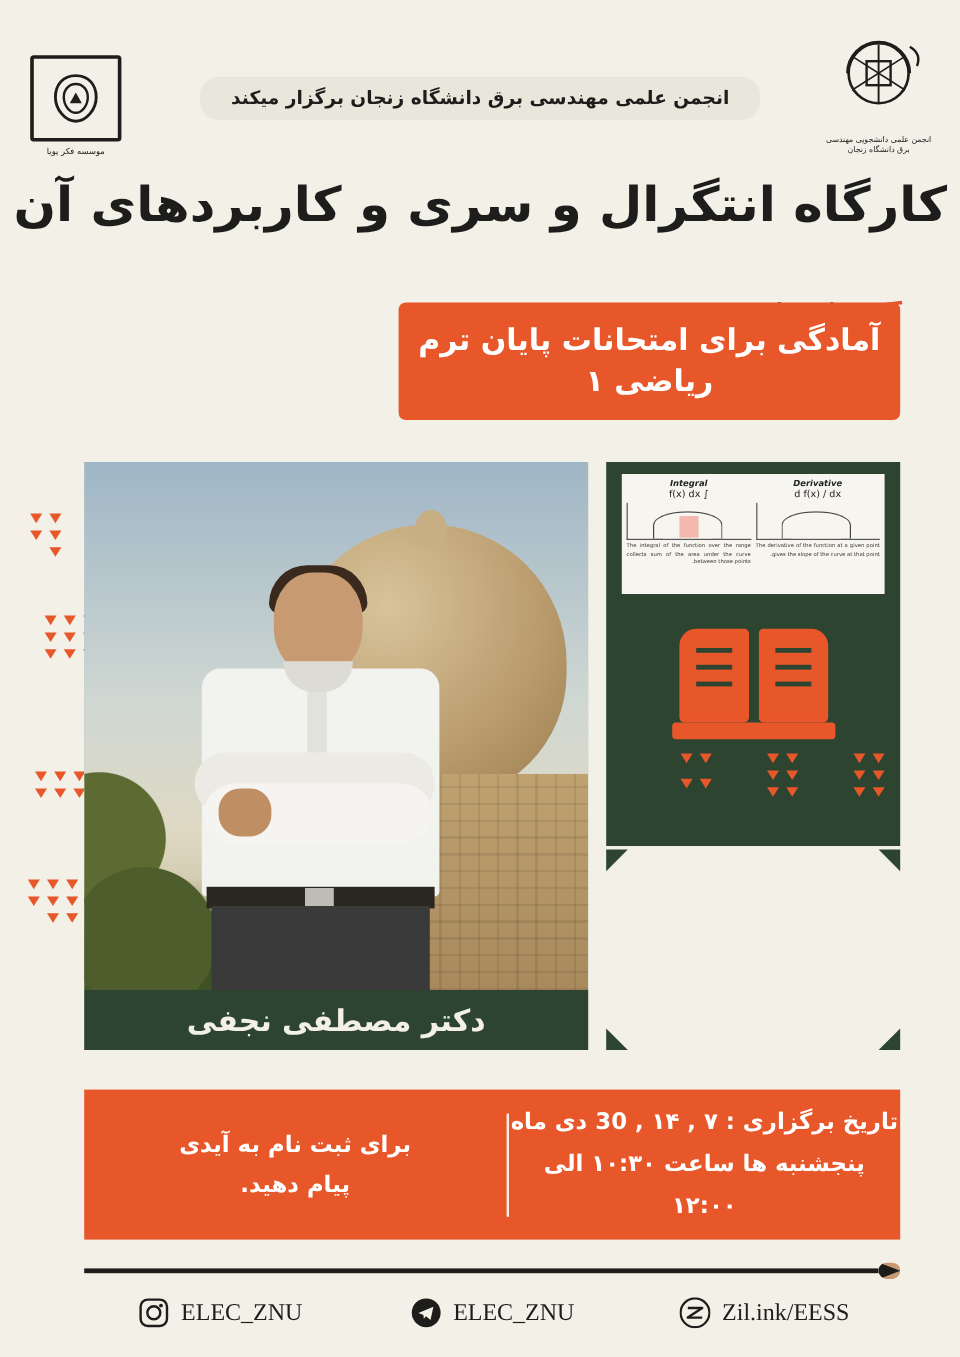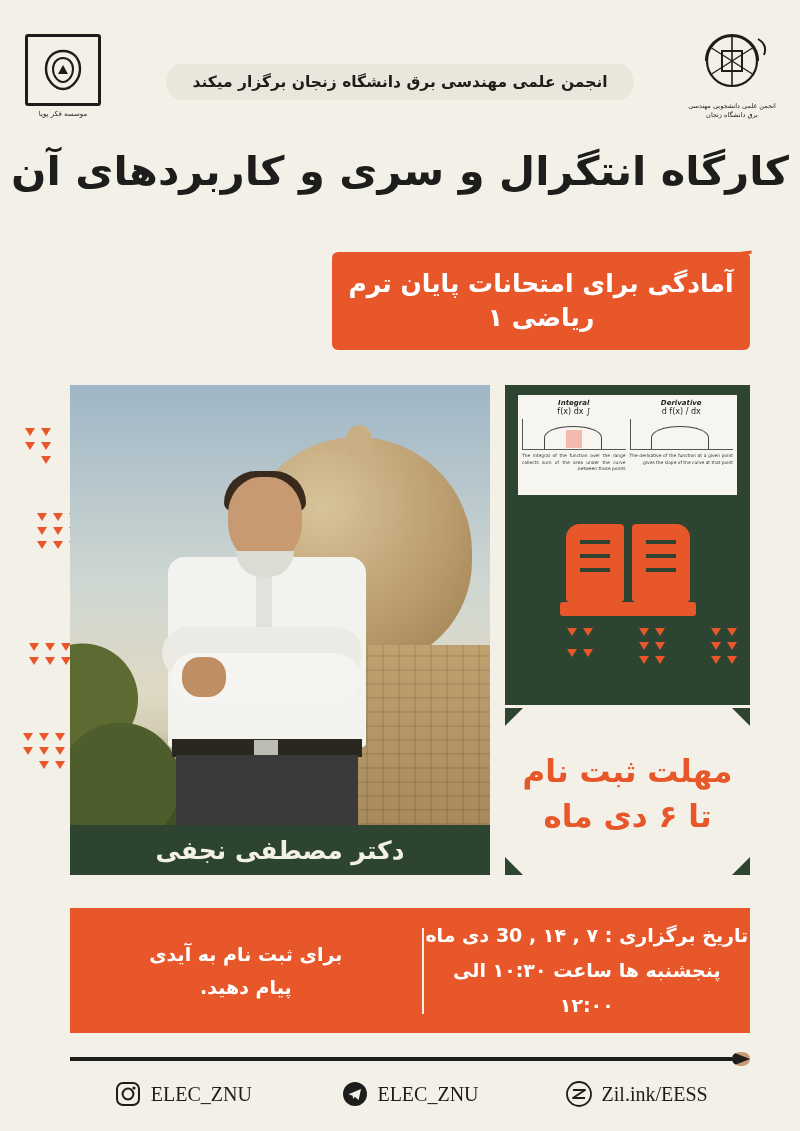--- a/index.html
+++ b/index.html
@@ -8,36 +8,36 @@
     background:#f3f0e7;
     font-family:"DejaVu Sans","Liberation Sans",sans-serif;
     overflow:hidden;
     position:relative;
   }
   .poster{position:relative;width:800px;height:1131px;overflow:hidden;}
 
   
   .header{position:absolute;top:20px;left:0;width:800px;height:110px;}
   .logo-left{
-    position:absolute;left:22px;top:14px;width:82px;height:92px;
+    position:absolute;left:22px;top:26px;width:82px;height:92px;
     display:flex;flex-direction:column;align-items:center;justify-content:flex-start;
   }
   .logo-left .box{
     width:70px;height:66px;border:3px solid #1d1d1b;border-radius:3px;
     display:flex;align-items:center;justify-content:center;background:#f3f0e7;
   }
   .logo-left .cap{font-size:7px;color:#1d1d1b;margin-top:4px;letter-spacing:.5px;text-align:center;line-height:1.3;}
   .logo-right{
     position:absolute;right:18px;top:6px;width:100px;height:108px;
     display:flex;flex-direction:column;align-items:center;
   }
   .logo-right .emblem{
     width:82px;height:74px;display:flex;align-items:center;justify-content:center;
   }
-  .logo-right .cap{font-size:6.5px;color:#1d1d1b;text-align:center;line-height:1.45;margin-top:2px;}
+  .logo-right .cap{font-size:6.5px;color:#1d1d1b;text-align:center;line-height:1.45;margin-top:12px;}
   .header-pill{
     position:absolute;left:50%;transform:translateX(-50%);top:44px;
     background:#e9e6dc;border-radius:16px;
     padding:9px 26px;
     font-size:15.5px;font-weight:bold;color:#1d1d1b;white-space:nowrap;
     letter-spacing:0;
   }
 
   
   .title{
@@ -368,24 +368,20 @@
           <div class="tri"></div>
           <div class="tri"></div>
         </div>
     </div>
   </div>
 
   <div class="corner tl"></div>
   <div class="corner tr"></div>
   <div class="corner bl"></div>
   <div class="corner br"></div>
-  <div class="deadline">
-    <div>مهلت ثبت نام</div>
-    <div>تا ۶ دی ماه</div>
-  </div>
 
   <div class="bottom-bar">
     <div class="bb-right">
       <div>تاریخ برگزاری : ۷ , ۱۴ , 30 دی ماه</div>
       <div>پنجشنبه ها ساعت ۱۰:۳۰ الی ۱۲:۰۰</div>
     </div>
     <div class="bb-div"></div>
     <div class="bb-left">
       <div>برای ثبت نام به آیدی</div>
       <div>پیام دهید.</div>

